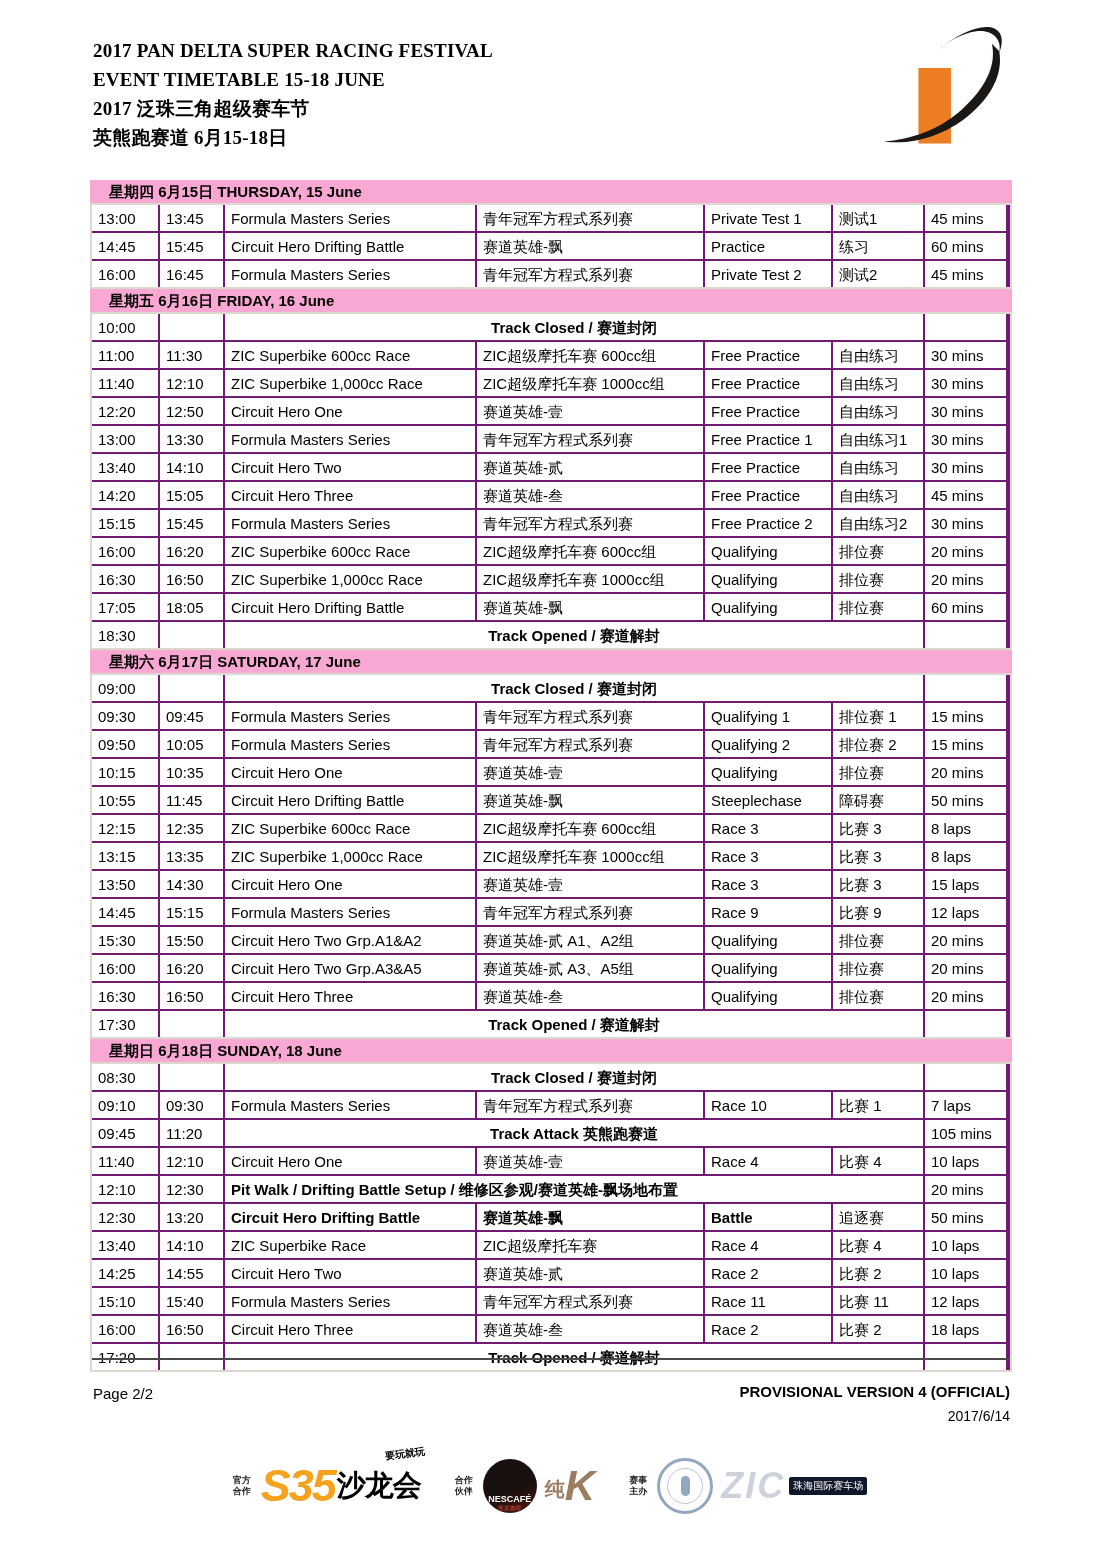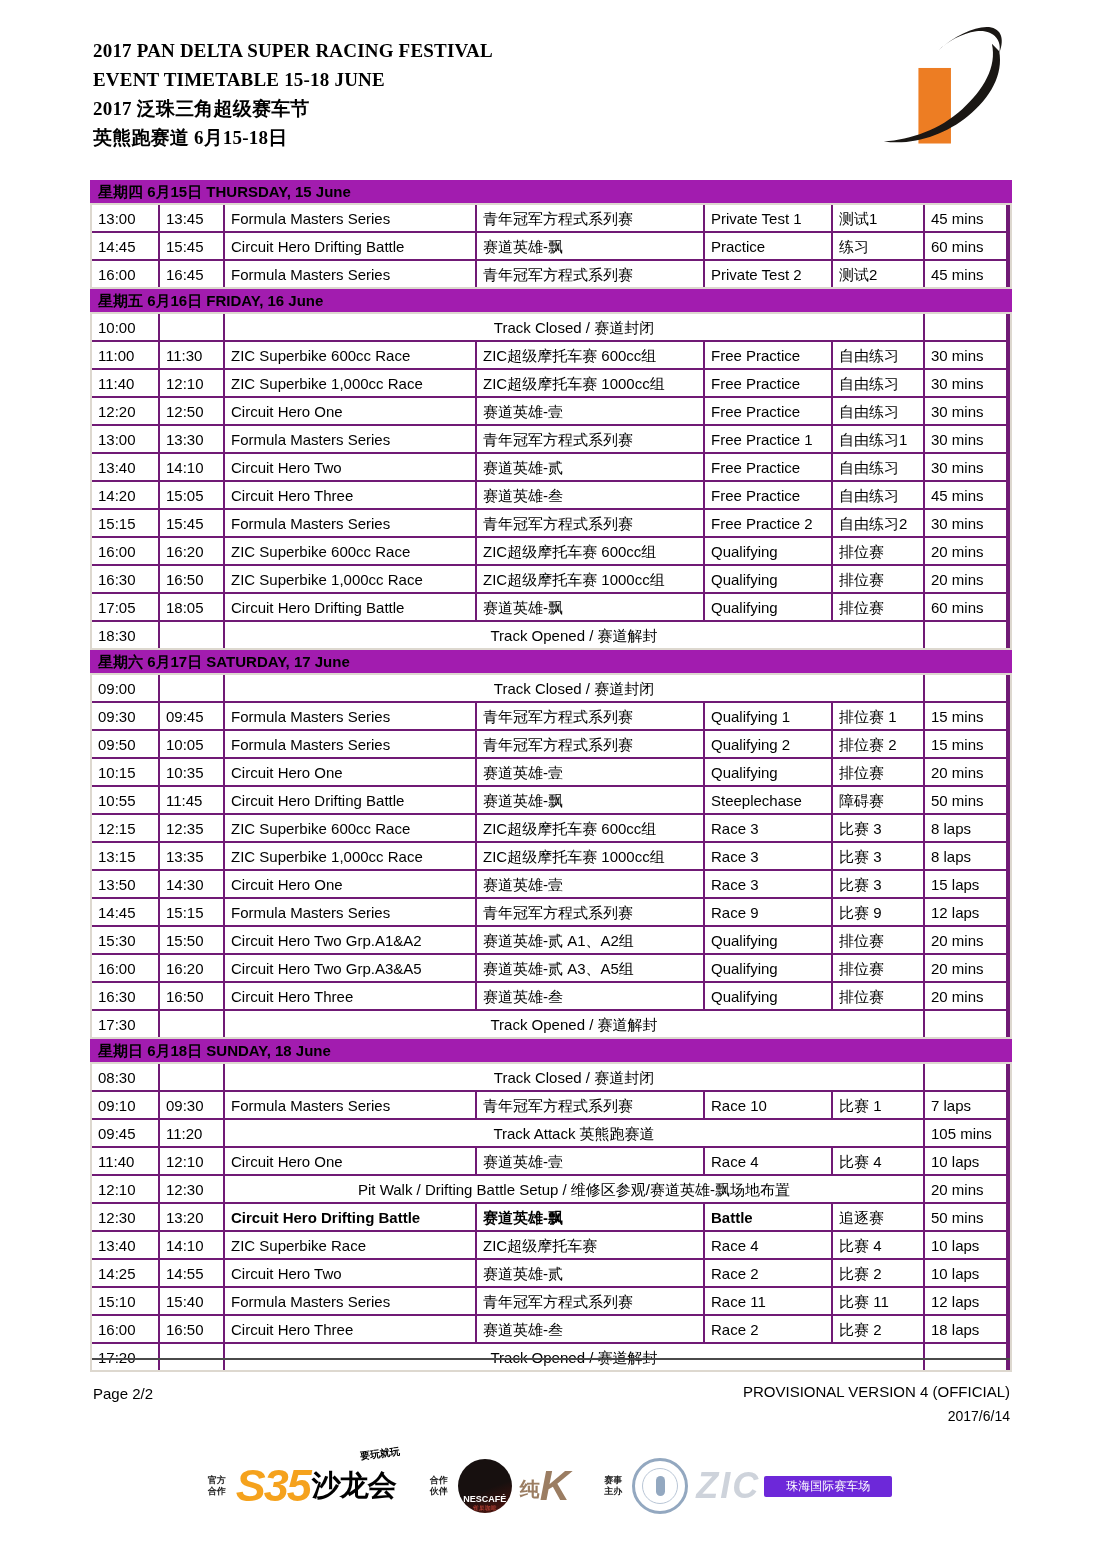--- a/index.html
+++ b/index.html
@@ -15,40 +15,40 @@
     font-family:"Liberation Serif","DejaVu Serif",serif;
     font-weight:bold; font-size:19px; line-height:29px; letter-spacing:.2px;
   }
   .logo {
     position:absolute; right:78px; top:26px; width:140px; height:128px;
   }
 
   
   .timetable { position:absolute; left:90px; top:180px; width:922px; }
   .band {
-    background:#a21caf; font-weight:bold; font-size:15px;
-    padding:2px 8px; line-height:19px;
+    background:#f9a8d4; font-weight:bold; font-size:15px;
+    padding:2px 19px; line-height:19px;
   }
   .grid {
     display:grid;
     grid-template-columns:66px 63px 250px 226px 126px 90px 81px;
     gap:2px; background:#701a75; border:2px solid #ddd8cf;
   }
   .cell {
     background:#fff; font-size:15px; line-height:21px;
     padding:3px 6px 2px 6px; white-space:nowrap; overflow:hidden;
   }
   .cell.b { font-weight:bold; }
-  .cell.notice { font-weight:normal; text-align:center; }
-  .cell.notice.left { text-align:center; }
+  .cell.notice { font-weight:bold; text-align:center; }
+  .cell.notice.left { text-align:left; }
 
   
   .footer-rule { position:absolute; left:92px; top:1358px; width:918px; border-top:2px solid #4a4a4a; }
   .page-num { position:absolute; left:93px; top:1385px; font-size:15px; }
-  .version  { position:absolute; right:90px; top:1383px; font-size:15px; font-weight:normal; text-align:right; }
+  .version  { position:absolute; right:90px; top:1383px; font-size:15px; font-weight:bold; text-align:right; }
   .version-date { position:absolute; right:90px; top:1408px; font-size:14px; text-align:right; }
 
   
   .sponsors {
     position:absolute; left:0; top:1458px; width:1100px;
     display:flex; justify-content:center; align-items:center; gap:34px;
   }
   .sp-group { display:flex; align-items:center; gap:8px; }
   .sp-label { font-size:9px; font-weight:bold; color:#222; width:20px; line-height:11px; }
   .s35 { display:flex; align-items:center; position:relative; }
@@ -65,21 +65,21 @@
   .chunk { color:#9b7d62; display:flex; align-items:flex-start; }
   .chunk-cn { font-size:20px; font-weight:bold; margin-top:10px; }
   .chunk-k { font-size:42px; font-style:italic; font-weight:bold; line-height:40px; }
   .emblem { width:50px; height:50px; border-radius:50%; border:3px solid #93a8c0;
             display:flex; align-items:center; justify-content:center; }
   .emblem-inner { width:34px; height:34px; border-radius:50%; border:1px solid #b9c6d6;
                   display:flex; align-items:center; justify-content:center; }
   .emblem-figure { width:9px; height:20px; border-radius:5px; background:#93a8c0; }
   .zic { display:flex; align-items:center; gap:4px; }
   .zic-letters { font-size:36px; font-weight:bold; font-style:italic; color:#ced3db; letter-spacing:2px; }
-  .zic-badge { background:#6d28d9; color:#fff; font-size:12px; padding:2px 22px; border-radius:2px; white-space:nowrap; }
+  .zic-badge { background:#0f172a; color:#fff; font-size:10px; padding:2px 4px; border-radius:2px; white-space:nowrap; }
 </style>
 </head>
 <body>
 
 <div class="page-title">
   <div>2017 PAN DELTA SUPER RACING FESTIVAL</div>
   <div>EVENT TIMETABLE 15-18 JUNE</div>
   <div>2017 泛珠三角超级赛车节</div>
   <div>英熊跑赛道  6月15-18日</div>
 </div>

